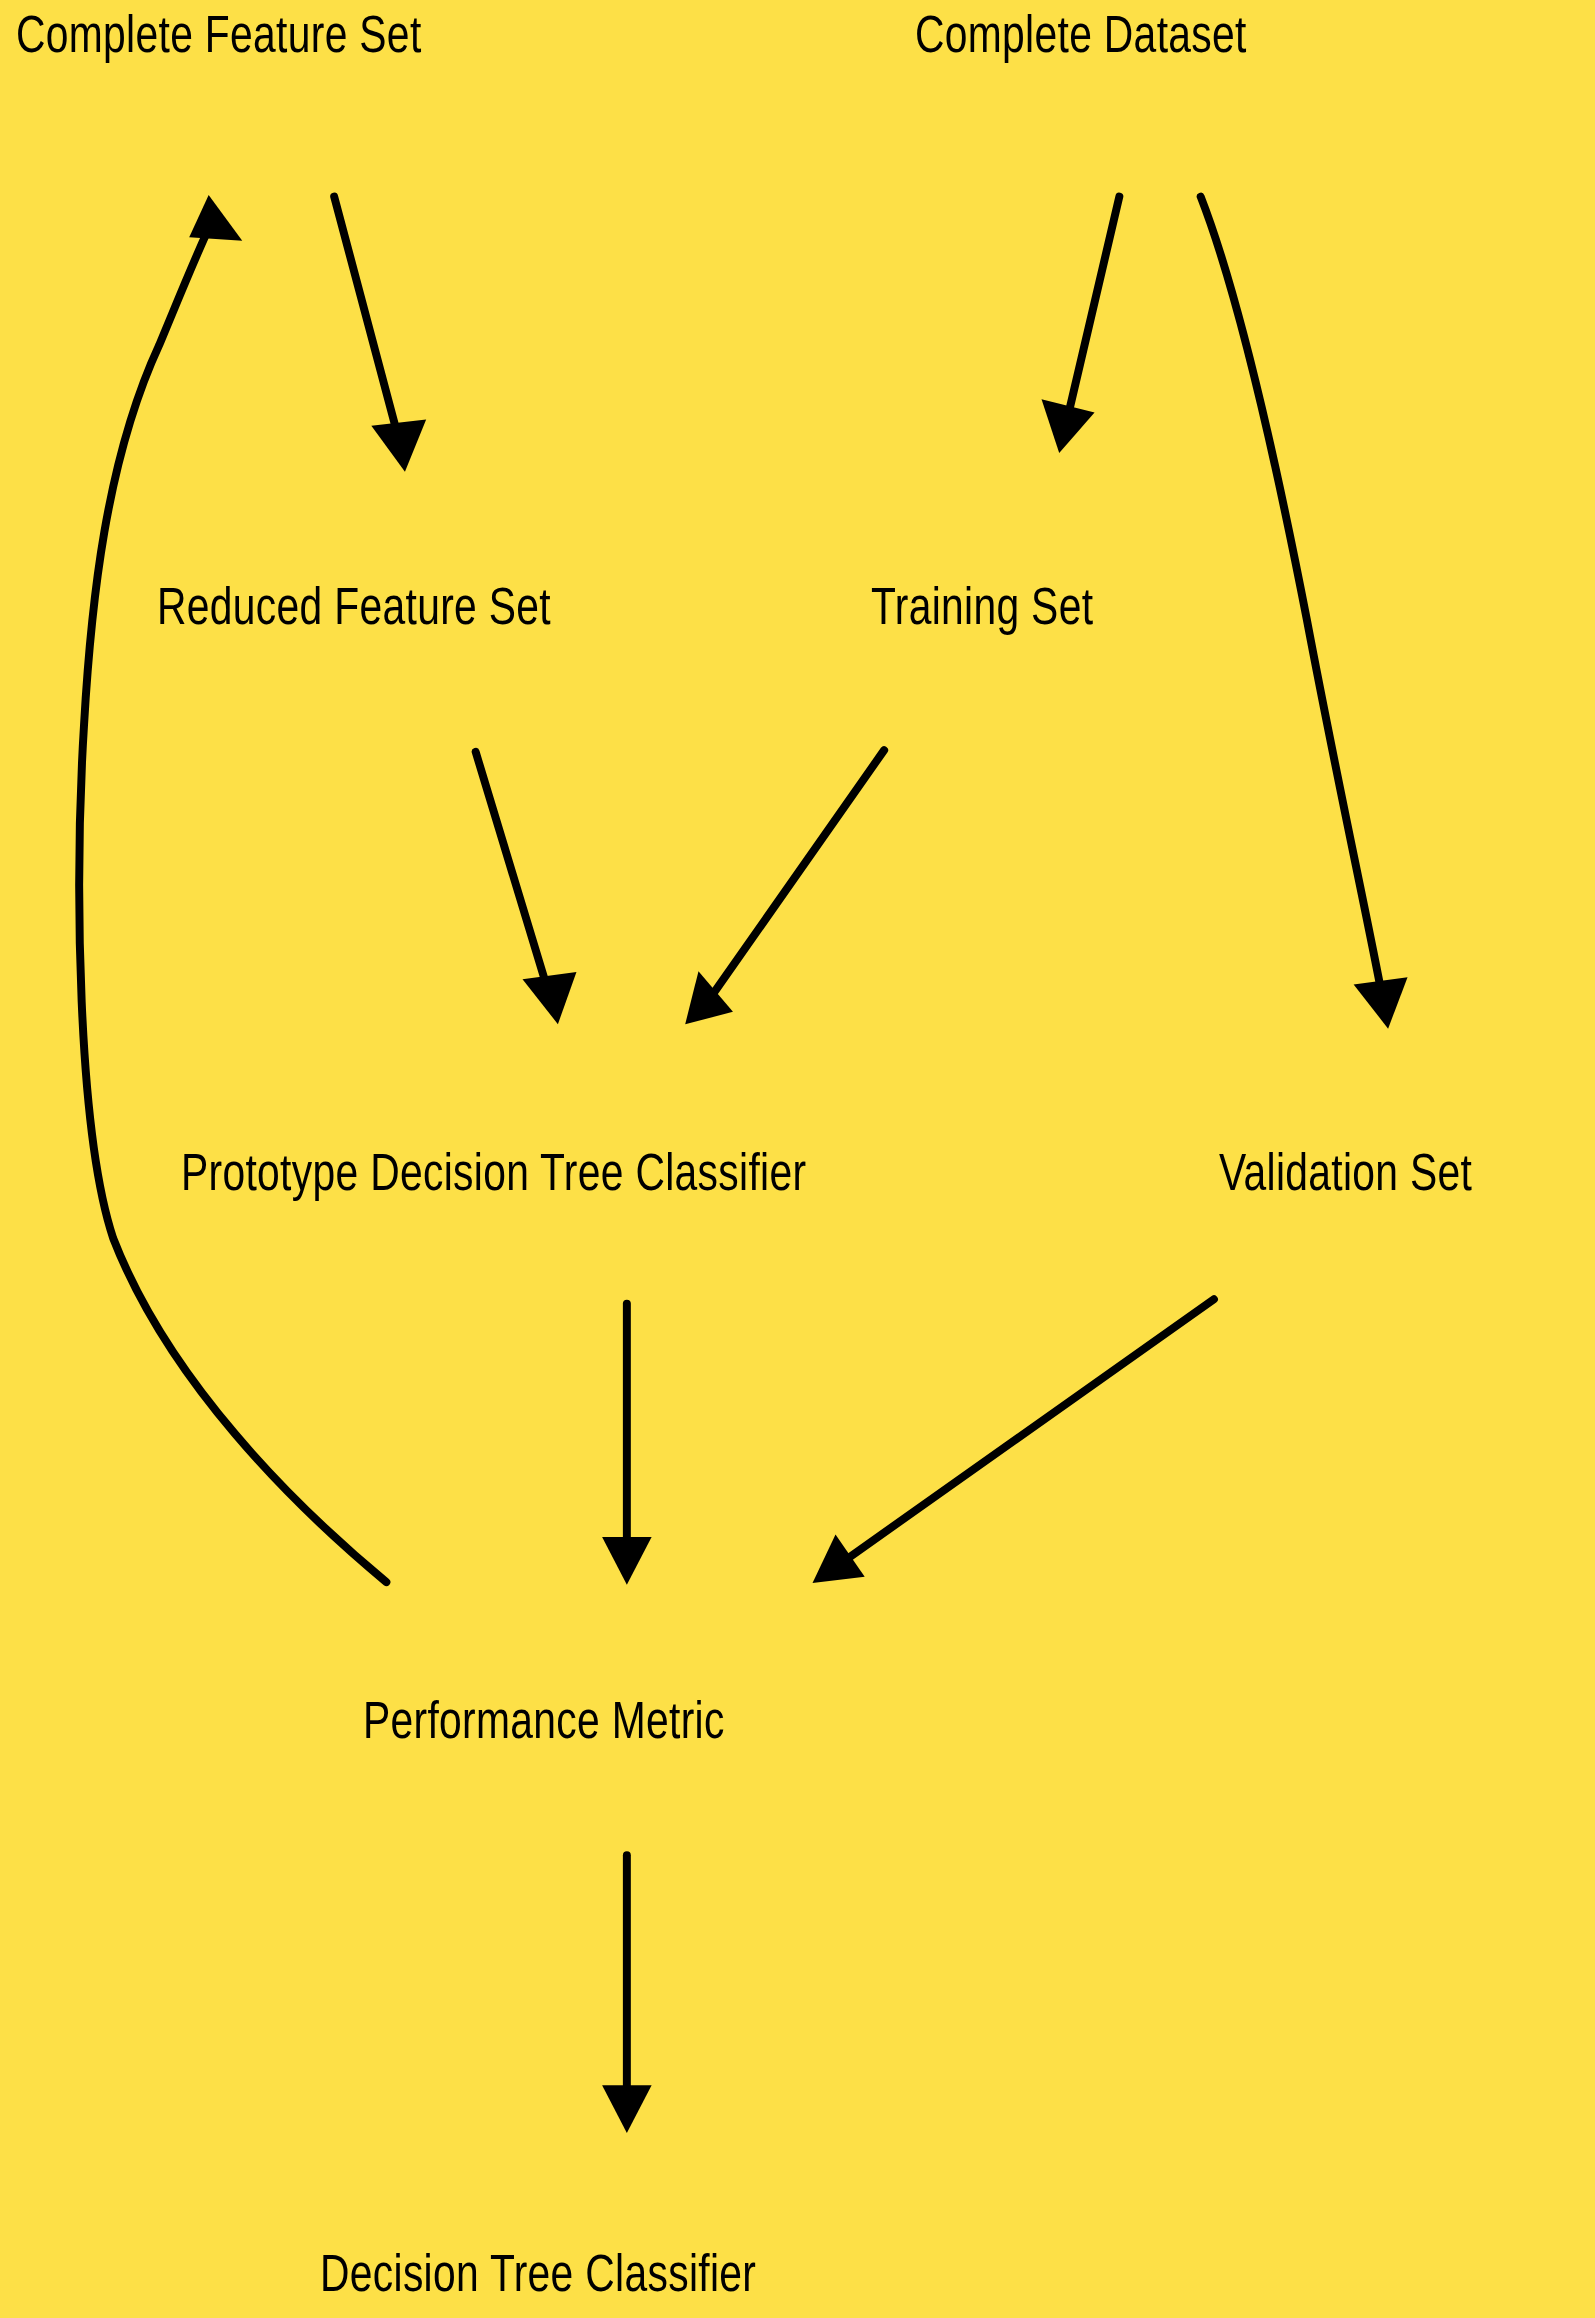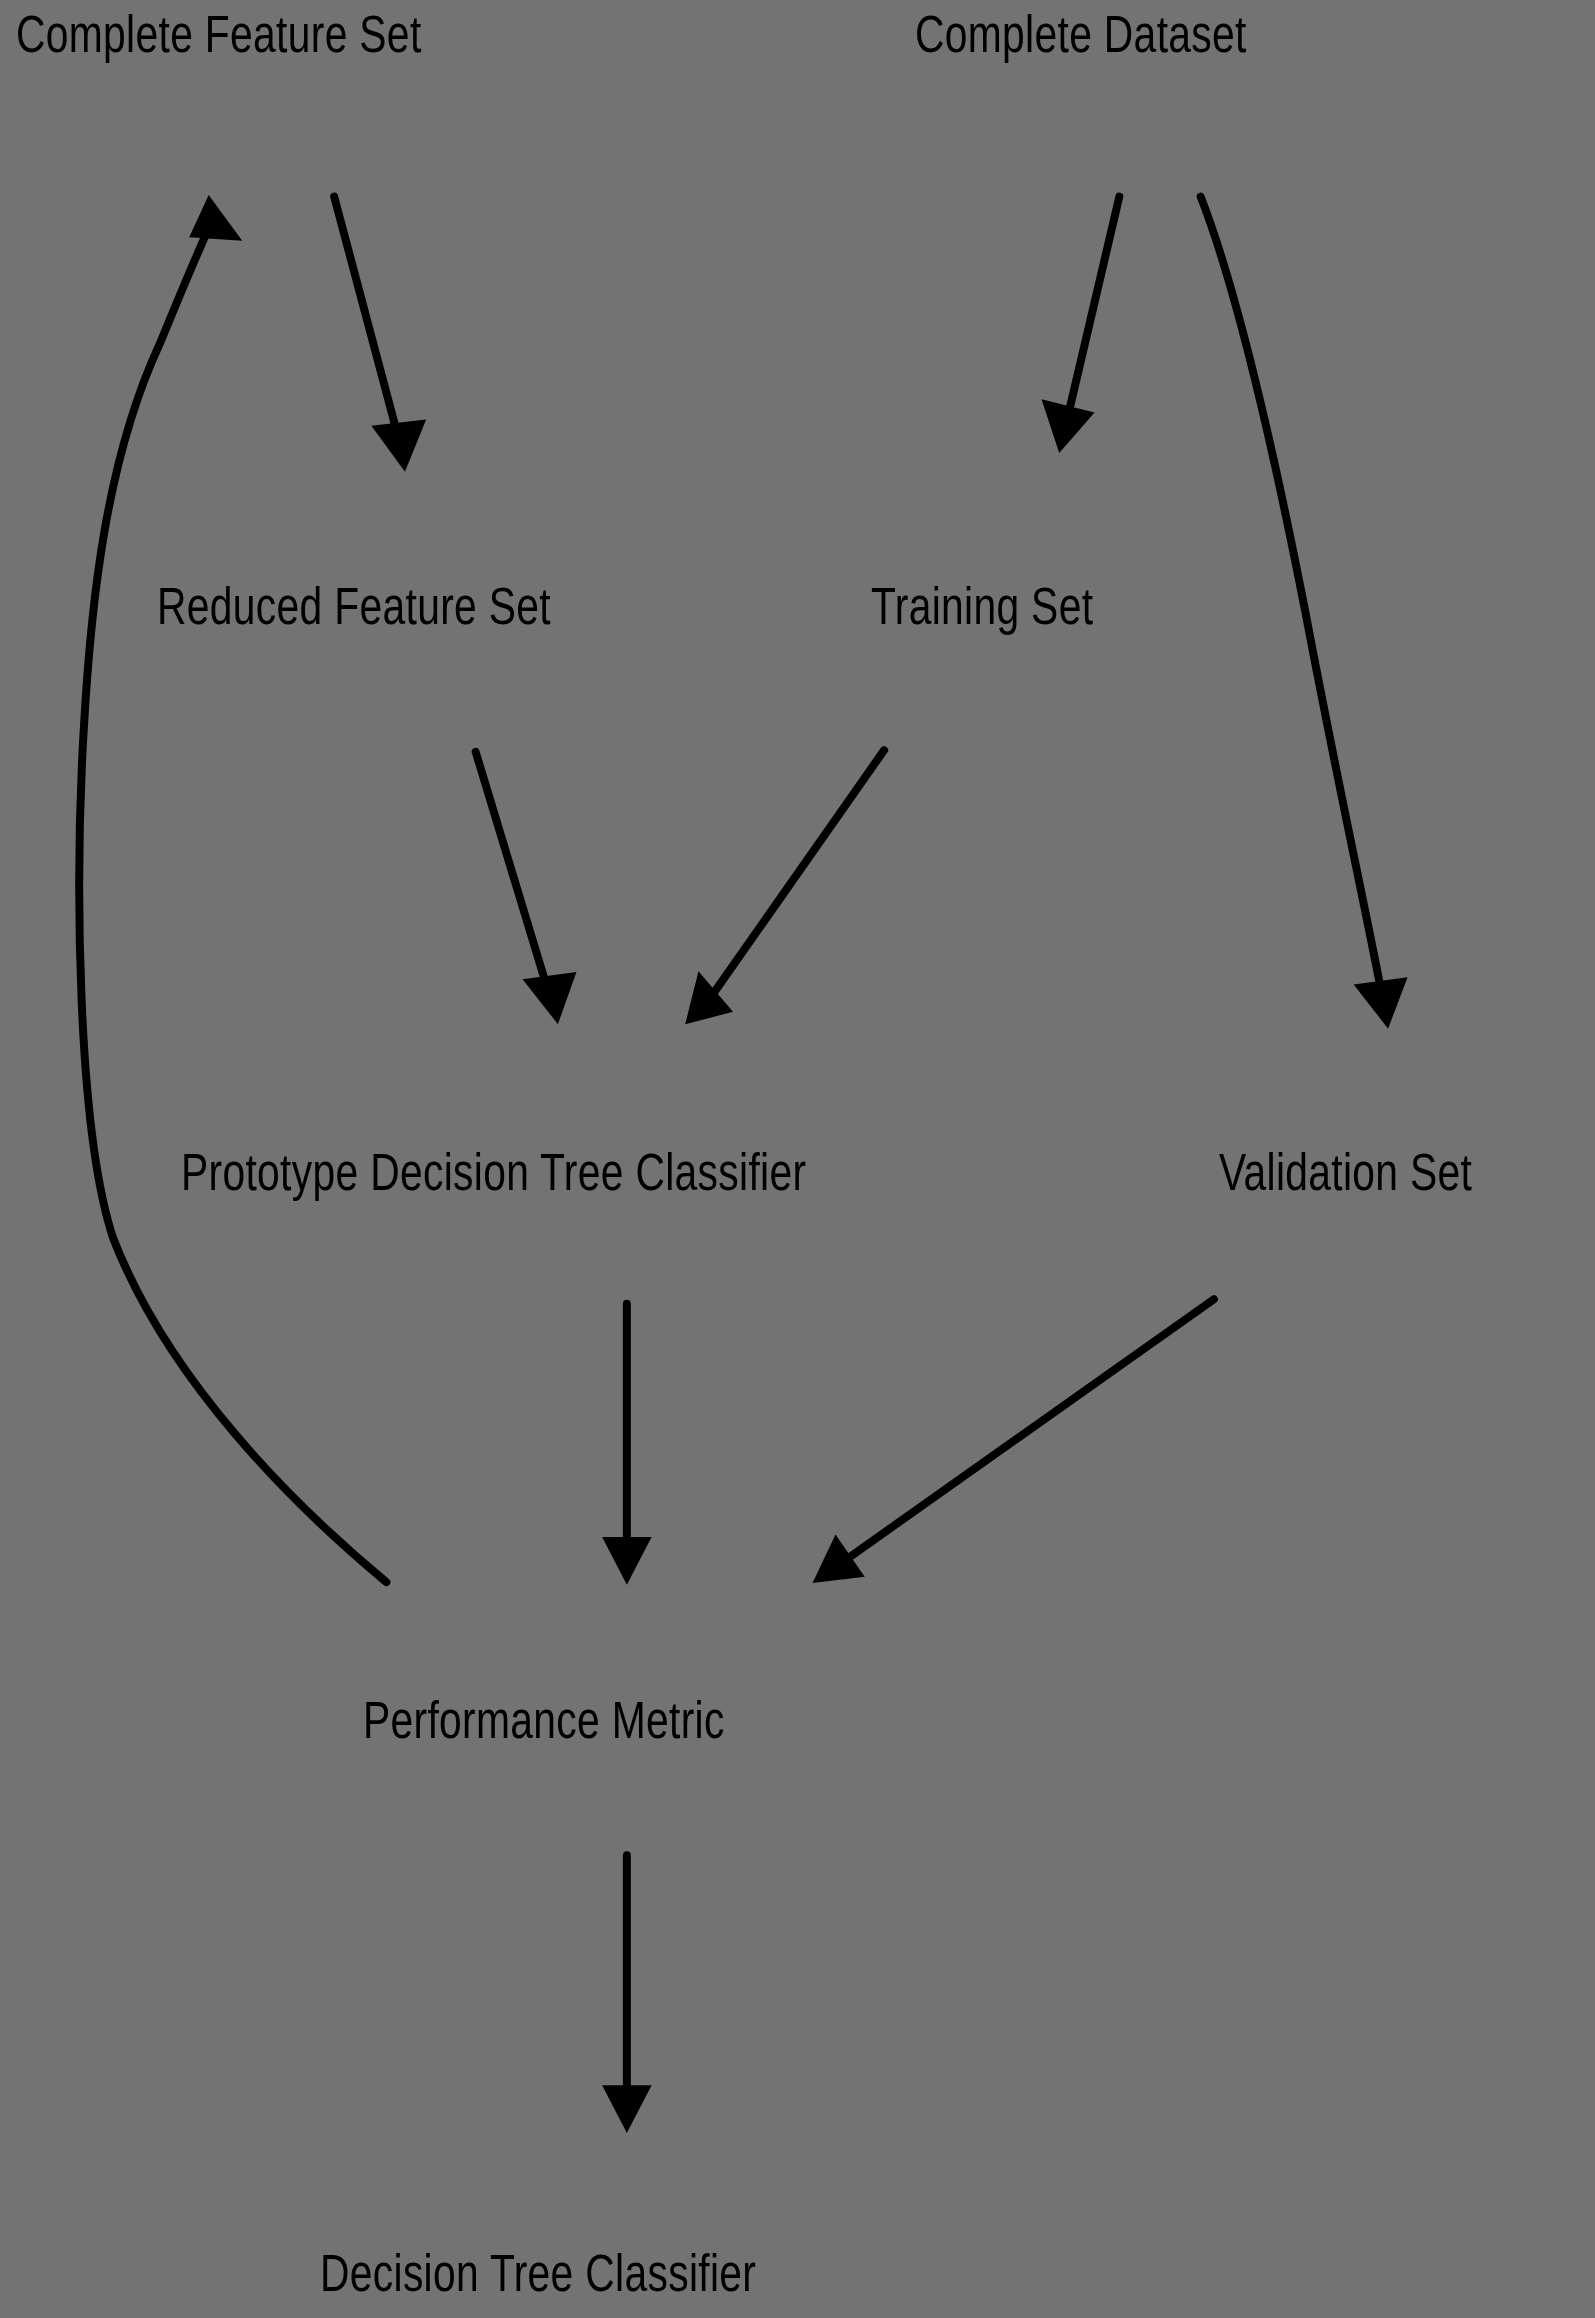--- a/index.html
+++ b/index.html
@@ -5,21 +5,21 @@
 <style>
   html, body {
     margin: 0;
     padding: 0;
     background: #ffffff;
   }
   #diagram-root {
     position: relative;
     width: 1595px;
     height: 2319px;
-    background: #737373;
+    background: #fde047;
     overflow: hidden;
     font-family: "Liberation Sans", "DejaVu Sans", sans-serif;
   }
   #edge-layer {
     position: absolute;
     left: 0;
     top: 0;
     width: 1595px;
     height: 2319px;
     pointer-events: none;

